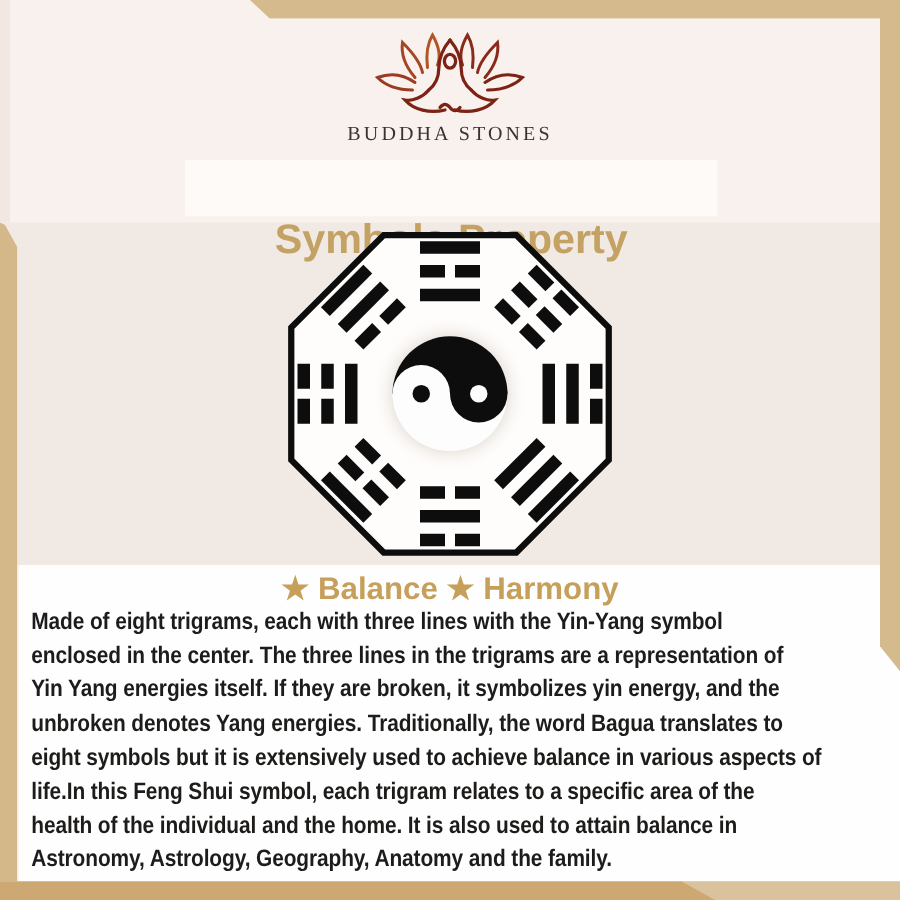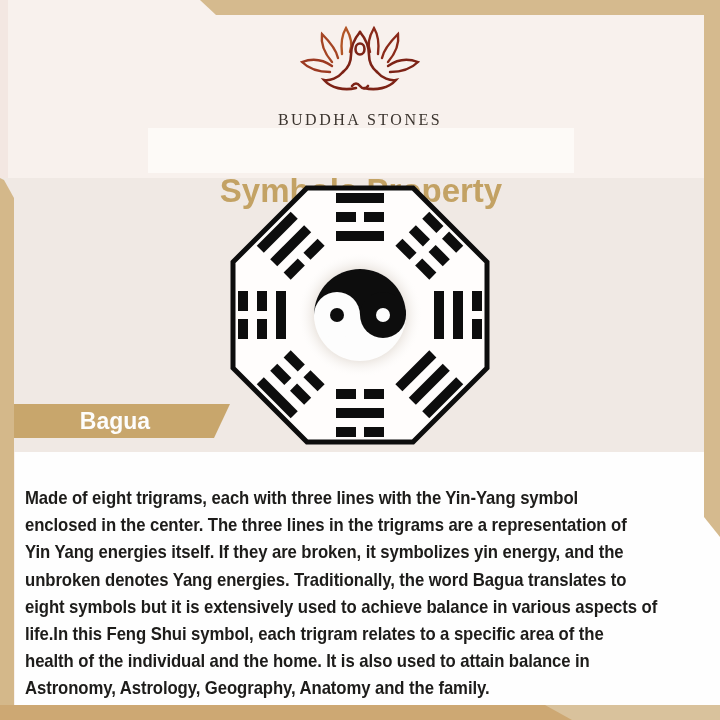--- a/index.html
+++ b/index.html
@@ -21,21 +21,21 @@
   #right-edge-bar{left:704px;top:0;width:16px;height:540px;background:#d5ba8e;
     clip-path:polygon(0 0,16px 0,16px 537px,0 517px);}
   #left-edge-bar{left:0;top:178px;width:14px;height:542px;background:#d4b88a;
     clip-path:polygon(0 0,4px 2px,14px 20px,14px 542px,0 542px);}
   #bottom-bar{left:0;top:705px;width:720px;height:15px;background:#d9c29c;}
   #bottom-bar-accent{left:0;top:705px;width:572px;height:15px;background:#cda873;
     clip-path:polygon(0 0,545px 0,572px 15px,0 15px);}
 
   
   #lotus-logo{left:296px;top:22px;width:128px;height:82px;}
-  #brand-name{left:0;top:111px;width:720px;text-align:center;
+  #brand-name{left:0;top:99px;width:720px;text-align:center;
     font-family:"Liberation Serif",serif;font-size:16px;letter-spacing:2.5px;
     color:#3b342e;}
 
   
   #section-title-banner{left:148px;top:128px;width:426px;height:45px;background:#fdfaf7;}
   #page-title{width:100%;line-height:45px;text-align:center;
     font-size:33px;font-weight:bold;color:#c3a264;letter-spacing:0px;margin-top:40px;}
 
   
   #bagua-symbol{left:230px;top:185px;width:260px;height:260px;}
@@ -156,31 +156,29 @@
     <g>
       <circle r="46" fill="#fdfdfd"></circle>
       <path d="M -46 0 A 46 46 0 0 1 46 0 Z" fill="#0d0d0d"></path>
       <circle cx="-23" cy="0" r="23" fill="#fdfdfd"></circle>
       <circle cx="23" cy="0" r="23" fill="#0d0d0d"></circle>
       <circle cx="-23" cy="0" r="7" fill="#0d0d0d"></circle>
       <circle cx="23" cy="0" r="7" fill="#fdfdfd"></circle>
     </g>
   </svg>
 
-  <div class="abs" id="bagua-ribbon">
-    <div id="ribbon-label">Bagua</div>
-  </div>
   <div class="abs" id="ribbon-fold"></div>
 
   <div class="abs" id="top-bar"></div>
   <div class="abs" id="right-edge-bar"></div>
   <div class="abs" id="left-edge-bar"></div>
   <div class="abs" id="bottom-bar"></div>
   <div class="abs" id="bottom-bar-accent"></div>
 
+  <div class="abs" id="balance-harmony-title">★ Balance ★ Harmony</div>
   <div class="abs" id="body-text">
     <div class="body-line">Made of eight trigrams, each with three lines with the Yin-Yang symbol</div>
     <div class="body-line">enclosed in the center. The three lines in the trigrams are a representation of</div>
     <div class="body-line">Yin Yang energies itself. If they are broken, it symbolizes yin energy, and the</div>
     <div class="body-line">unbroken denotes Yang energies. Traditionally, the word Bagua translates to</div>
     <div class="body-line">eight symbols but it is extensively used to achieve balance in various aspects of</div>
     <div class="body-line">life.In this Feng Shui symbol, each trigram relates to a specific area of the</div>
     <div class="body-line">health of the individual and the home. It is also used to attain balance in</div>
     <div class="body-line">Astronomy, Astrology, Geography, Anatomy and the family.</div>
   </div>

